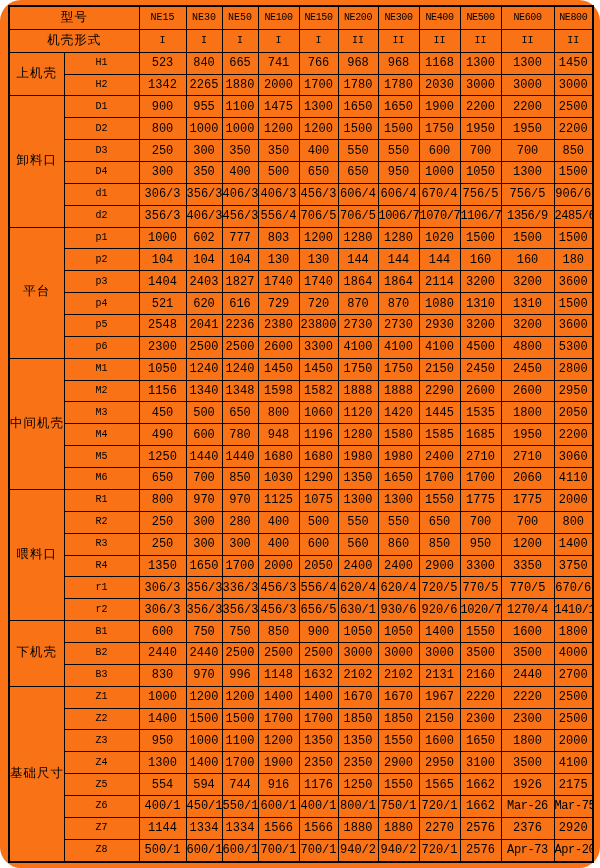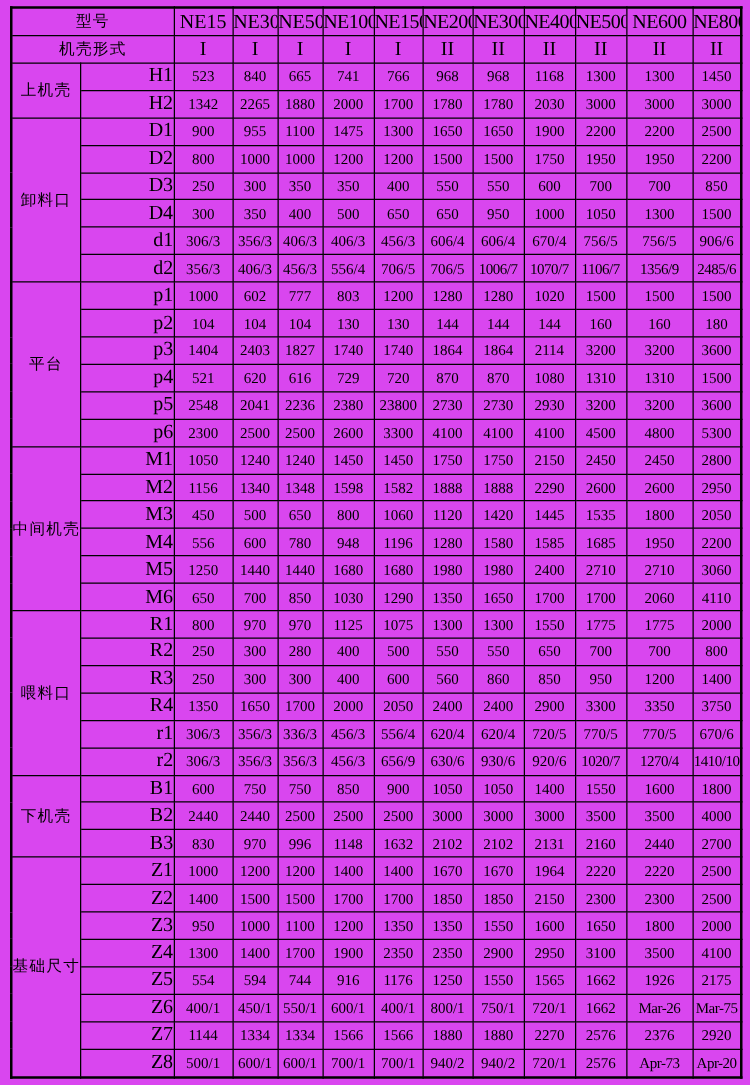--- a/index.html
+++ b/index.html
@@ -1,43 +1,44 @@
 <!DOCTYPE html>
 <html><head>
 <meta charset="utf-8">
 <style>
   html, body { margin:0; padding:0; background:#ffffff; }
   .page {
     position:relative;
     width:600px; height:868px;
-    background:#d946ef;
-    font-family:Liberation Serif, serif;
+    background:#f97316;
+    font-family:Liberation Mono, monospace;
     color:#000000;
+    border-radius:21px;
   }
   table.spec {
     position:absolute; left:8px; top:5px;
     width:584px; height:858px;
     border-collapse:collapse;
     table-layout:fixed;
     border:2px solid #000000;
   }
   table.spec td {
     border:1px solid #000000;
     text-align:center;
     vertical-align:middle;
     font-size:12px;
     line-height:1;
     padding:0;
     overflow:hidden;
     white-space:nowrap;
     color:#000000;
   }
-  table.spec td.hdr { font-size:16px; }
+  table.spec td.hdr { font-size:10px; }
   table.spec td.grp { font-size:12.5px; letter-spacing:1px; }
-  table.spec td.param { font-size:16px;text-align:right; }
+  table.spec td.param { font-size:10px; }
   table.spec td.narrow-val { letter-spacing:-0.4px; }
 </style>
 </head>
 <body>
 
 <div class="page">
   <table class="spec">
     <colgroup>
       <col style="width:55px">
         <col style="width:75px">
@@ -319,21 +320,21 @@
           <td>1060</td>
           <td>1120</td>
           <td>1420</td>
           <td>1445</td>
           <td>1535</td>
           <td>1800</td>
           <td>2050</td>
         </tr>
         <tr>
           <td class="param">M4</td>
-          <td>556</td>
+          <td>490</td>
           <td>600</td>
           <td>780</td>
           <td>948</td>
           <td>1196</td>
           <td>1280</td>
           <td>1580</td>
           <td>1585</td>
           <td>1685</td>
           <td>1950</td>
           <td>2200</td>
@@ -436,22 +437,22 @@
           <td>770/5</td>
           <td>770/5</td>
           <td>670/6</td>
         </tr>
         <tr>
           <td class="param">r2</td>
           <td>306/3</td>
           <td>356/3</td>
           <td>356/3</td>
           <td>456/3</td>
-          <td>656/9</td>
-          <td>630/6</td>
+          <td>656/5</td>
+          <td>630/1</td>
           <td>930/6</td>
           <td>920/6</td>
           <td class="narrow-val">1020/7</td>
           <td class="narrow-val">1270/4</td>
           <td class="narrow-val">1410/10</td>
         </tr>
         <tr>
           <td class="grp" rowspan="3">下机壳</td>
           <td class="param">B1</td>
           <td>600</td>
@@ -497,21 +498,21 @@
         <tr>
           <td class="grp" rowspan="8">基础尺寸</td>
           <td class="param">Z1</td>
           <td>1000</td>
           <td>1200</td>
           <td>1200</td>
           <td>1400</td>
           <td>1400</td>
           <td>1670</td>
           <td>1670</td>
-          <td>1964</td>
+          <td>1967</td>
           <td>2220</td>
           <td>2220</td>
           <td>2500</td>
         </tr>
         <tr>
           <td class="param">Z2</td>
           <td>1400</td>
           <td>1500</td>
           <td>1500</td>
           <td>1700</td>

